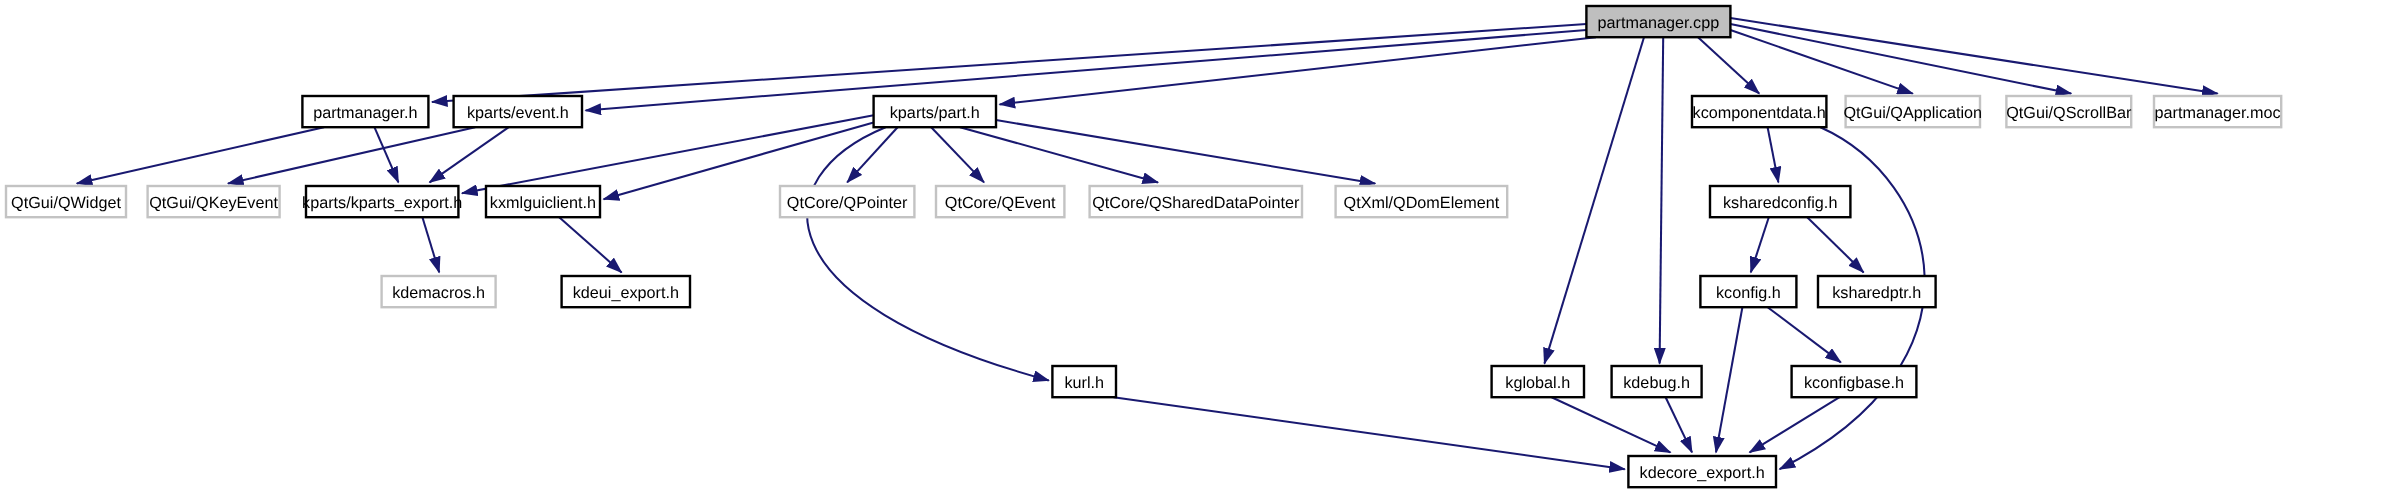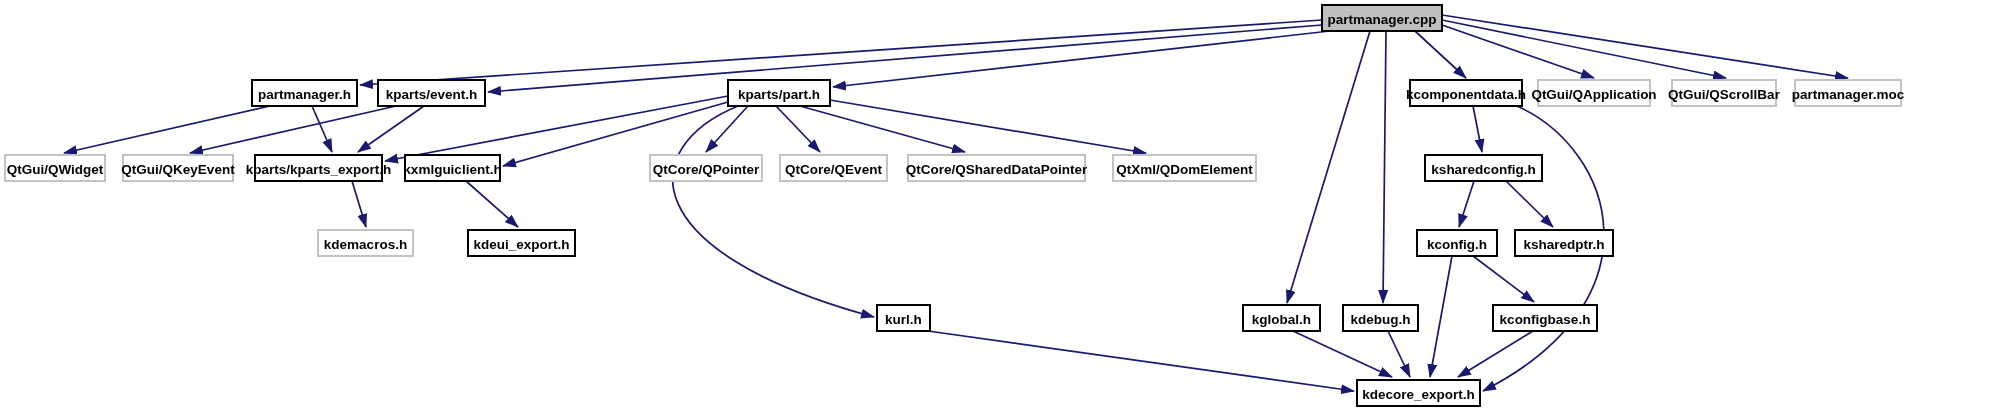--- a/index.html
+++ b/index.html
@@ -1,16 +1,16 @@
 <!DOCTYPE html>
 <html><head>
 <meta charset="utf-8">
 <style>
   html,body{margin:0;padding:0;background:#ffffff;}
-  .canvas{position:relative;width:2006px;height:411px;background:#ffffff;overflow:hidden;font-weight:bold;}
+  .canvas{position:relative;width:2006px;height:411px;background:#ffffff;overflow:hidden;}
   svg{display:block;}
   .edge{stroke:#191970;stroke-width:1.7;fill:none;}
   .box{fill:#ffffff;stroke-width:2px;}
   .box.doc{stroke:#000000;}
   .box.ext{stroke:#c3c3c3;}
   .box.main{fill:#bfbfbf;stroke:#000000;}
   .label{font-family:"Liberation Sans","DejaVu Sans",sans-serif;font-size:13.5px;fill:#000000;
          text-anchor:middle;dominant-baseline:central;}
 </style>
 </head>

